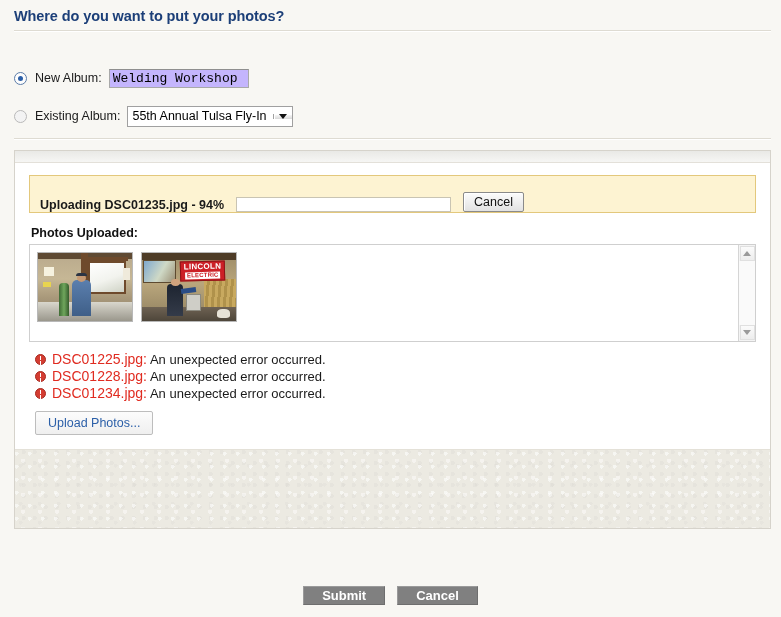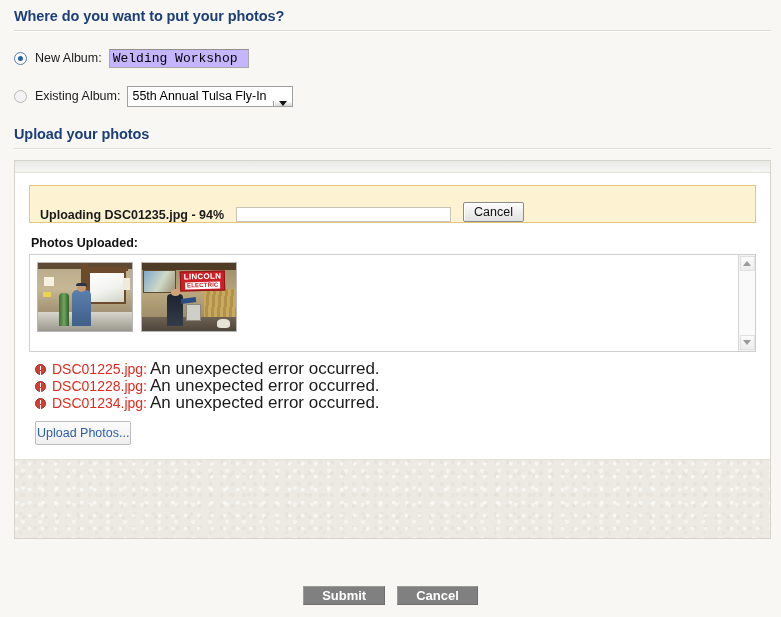--- a/index.html
+++ b/index.html
@@ -28,20 +28,21 @@
   .rule {
     height: 1px;
     background: #dedbd2;
     border-bottom: 1px solid #ffffff;
     margin: 0 10px 0 14px;
   }
 
   
   .album-block {
     padding: 10px 0 6px 0;
+    margin-top: 20px;
   }
   .album-row {
     display: flex;
     align-items: center;
     padding: 3px 0 3px 14px;
     height: 26px;
   }
   .album-row + .album-row { margin-top: 6px; }
 
   .radio {
@@ -87,21 +88,21 @@
     font-family: Liberation Mono, monospace;
     font-size: 13px;
     color: #000;
     padding: 0 3px;
     box-sizing: border-box;
     outline: none;
   }
 
   .select-wrap {
     display: inline-flex;
-    align-items: flex-end;
+    align-items: center;
     height: 21px;
     border: 1px solid #a0a0a0;
     background: #ffffff;
     box-sizing: border-box;
   }
   .select-value {
     padding: 0 6px 0 4px;
     line-height: 19px;
     font-size: 12.5px;
     color: #000;
@@ -388,31 +389,31 @@
   }
   .err-icon::after {
     content: "";
     position: absolute;
     left: 4px; top: 1.5px;
     width: 1px; height: 4px;
     background: #ffffff;
     box-shadow: 0 5px 0 #ffffff;
   }
   .err-file { color: #e02b20; font-size: 14px; }
-  .err-msg  { color: #1a1a1a; font-size: 17px; margin-left: 3px; }
+  .err-msg  { color: #1a1a1a; font-size: 13px; margin-left: 3px; }
 
   .upload-btn-row { margin: 10px 0 0 6px; padding-bottom: 14px; }
   .btn-upload {
     font-family: "Liberation Sans", sans-serif;
     font-size: 12.5px;
     color: #2b5fa8;
     background: linear-gradient(#fcfcfc,#efefef);
     border: 1px solid #bdbdbd;
     border-radius: 2px;
-    padding: 4px 1px;
+    padding: 4px 12px;
     cursor: pointer;
   }
 
   .dropzone {
     height: 78px;
     margin: 0;
     background-color: #eceae2;
     background-image:
       radial-gradient(circle at 12% 28%, rgba(255,255,255,.55) 0 2px, transparent 2px),
       radial-gradient(circle at 47% 63%, rgba(255,255,255,.45) 0 2px, transparent 2px),
@@ -467,21 +468,20 @@
         <span class="select-btn">
           <span class="caret"></span>
         </span>
       </span>
     </div>
 
   </div>
 </div>
 
 <div>
-  <div class="section-head">Upload your photos</div>
   <div class="rule"></div>
 
   <div class="upload-outer">
     <div class="upload-topbar"></div>
 
     <div class="upload-body">
 
       <div class="progress-banner">
         <span class="progress-label">Uploading DSC01235.jpg - 94%</span>
         <span class="progress-track">

